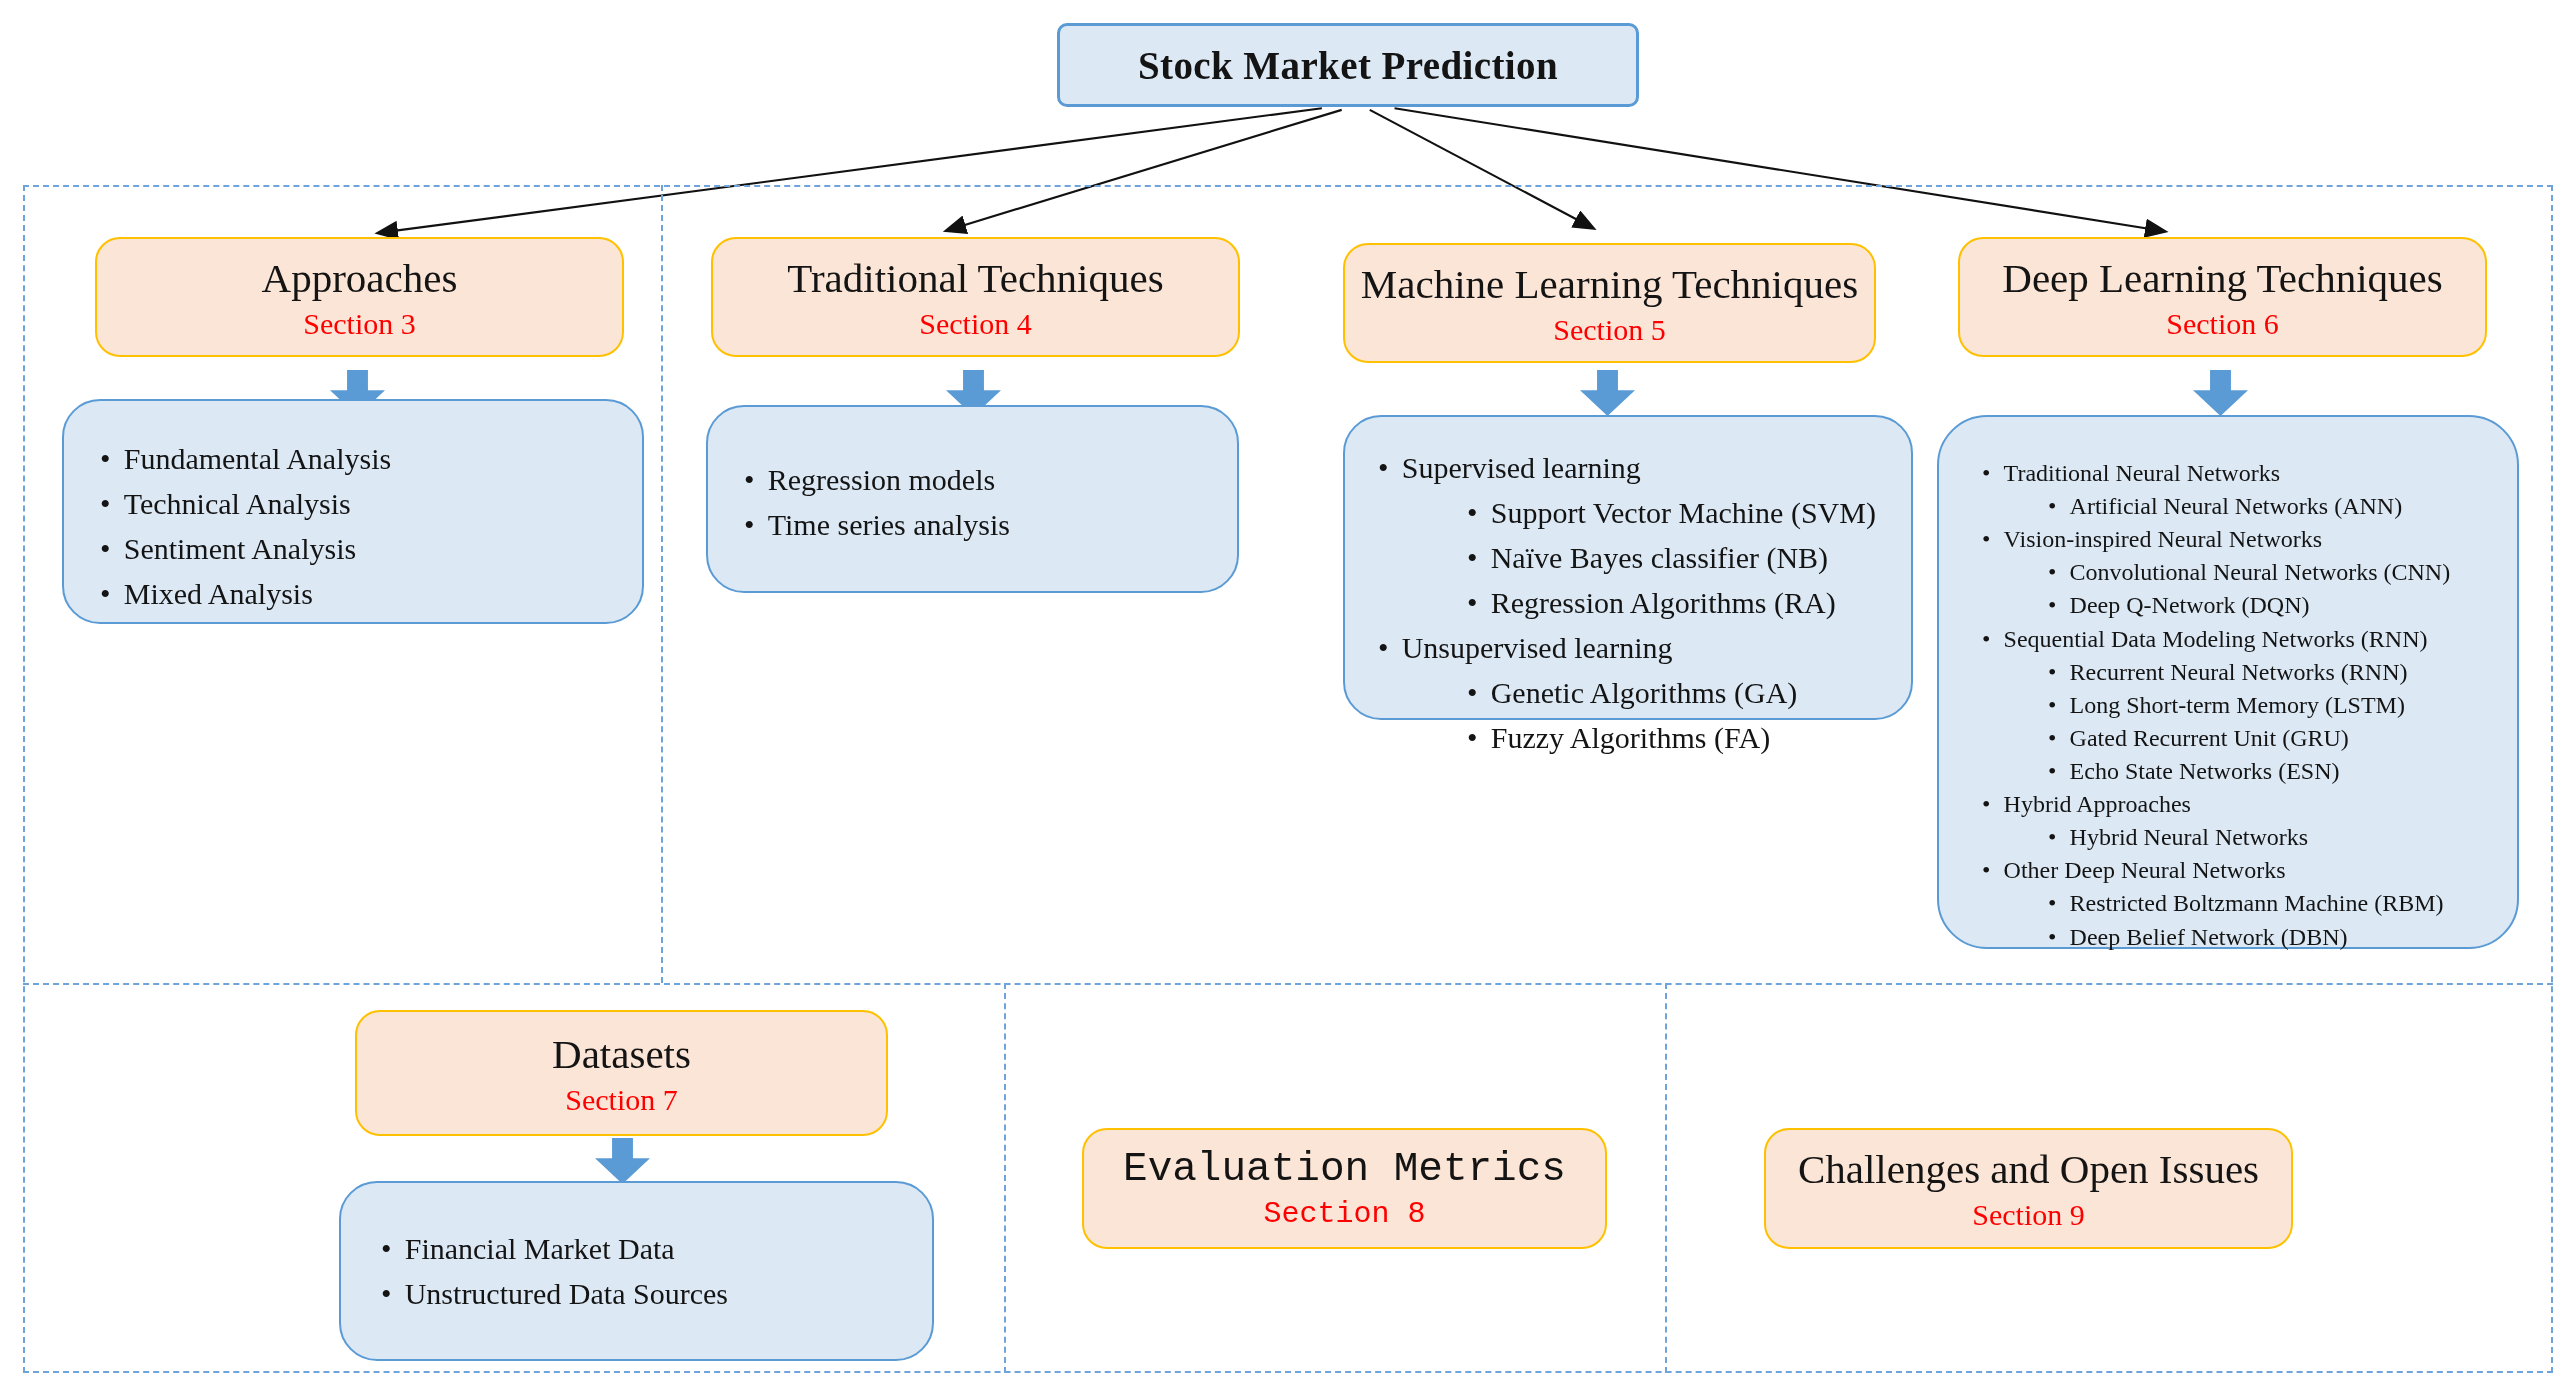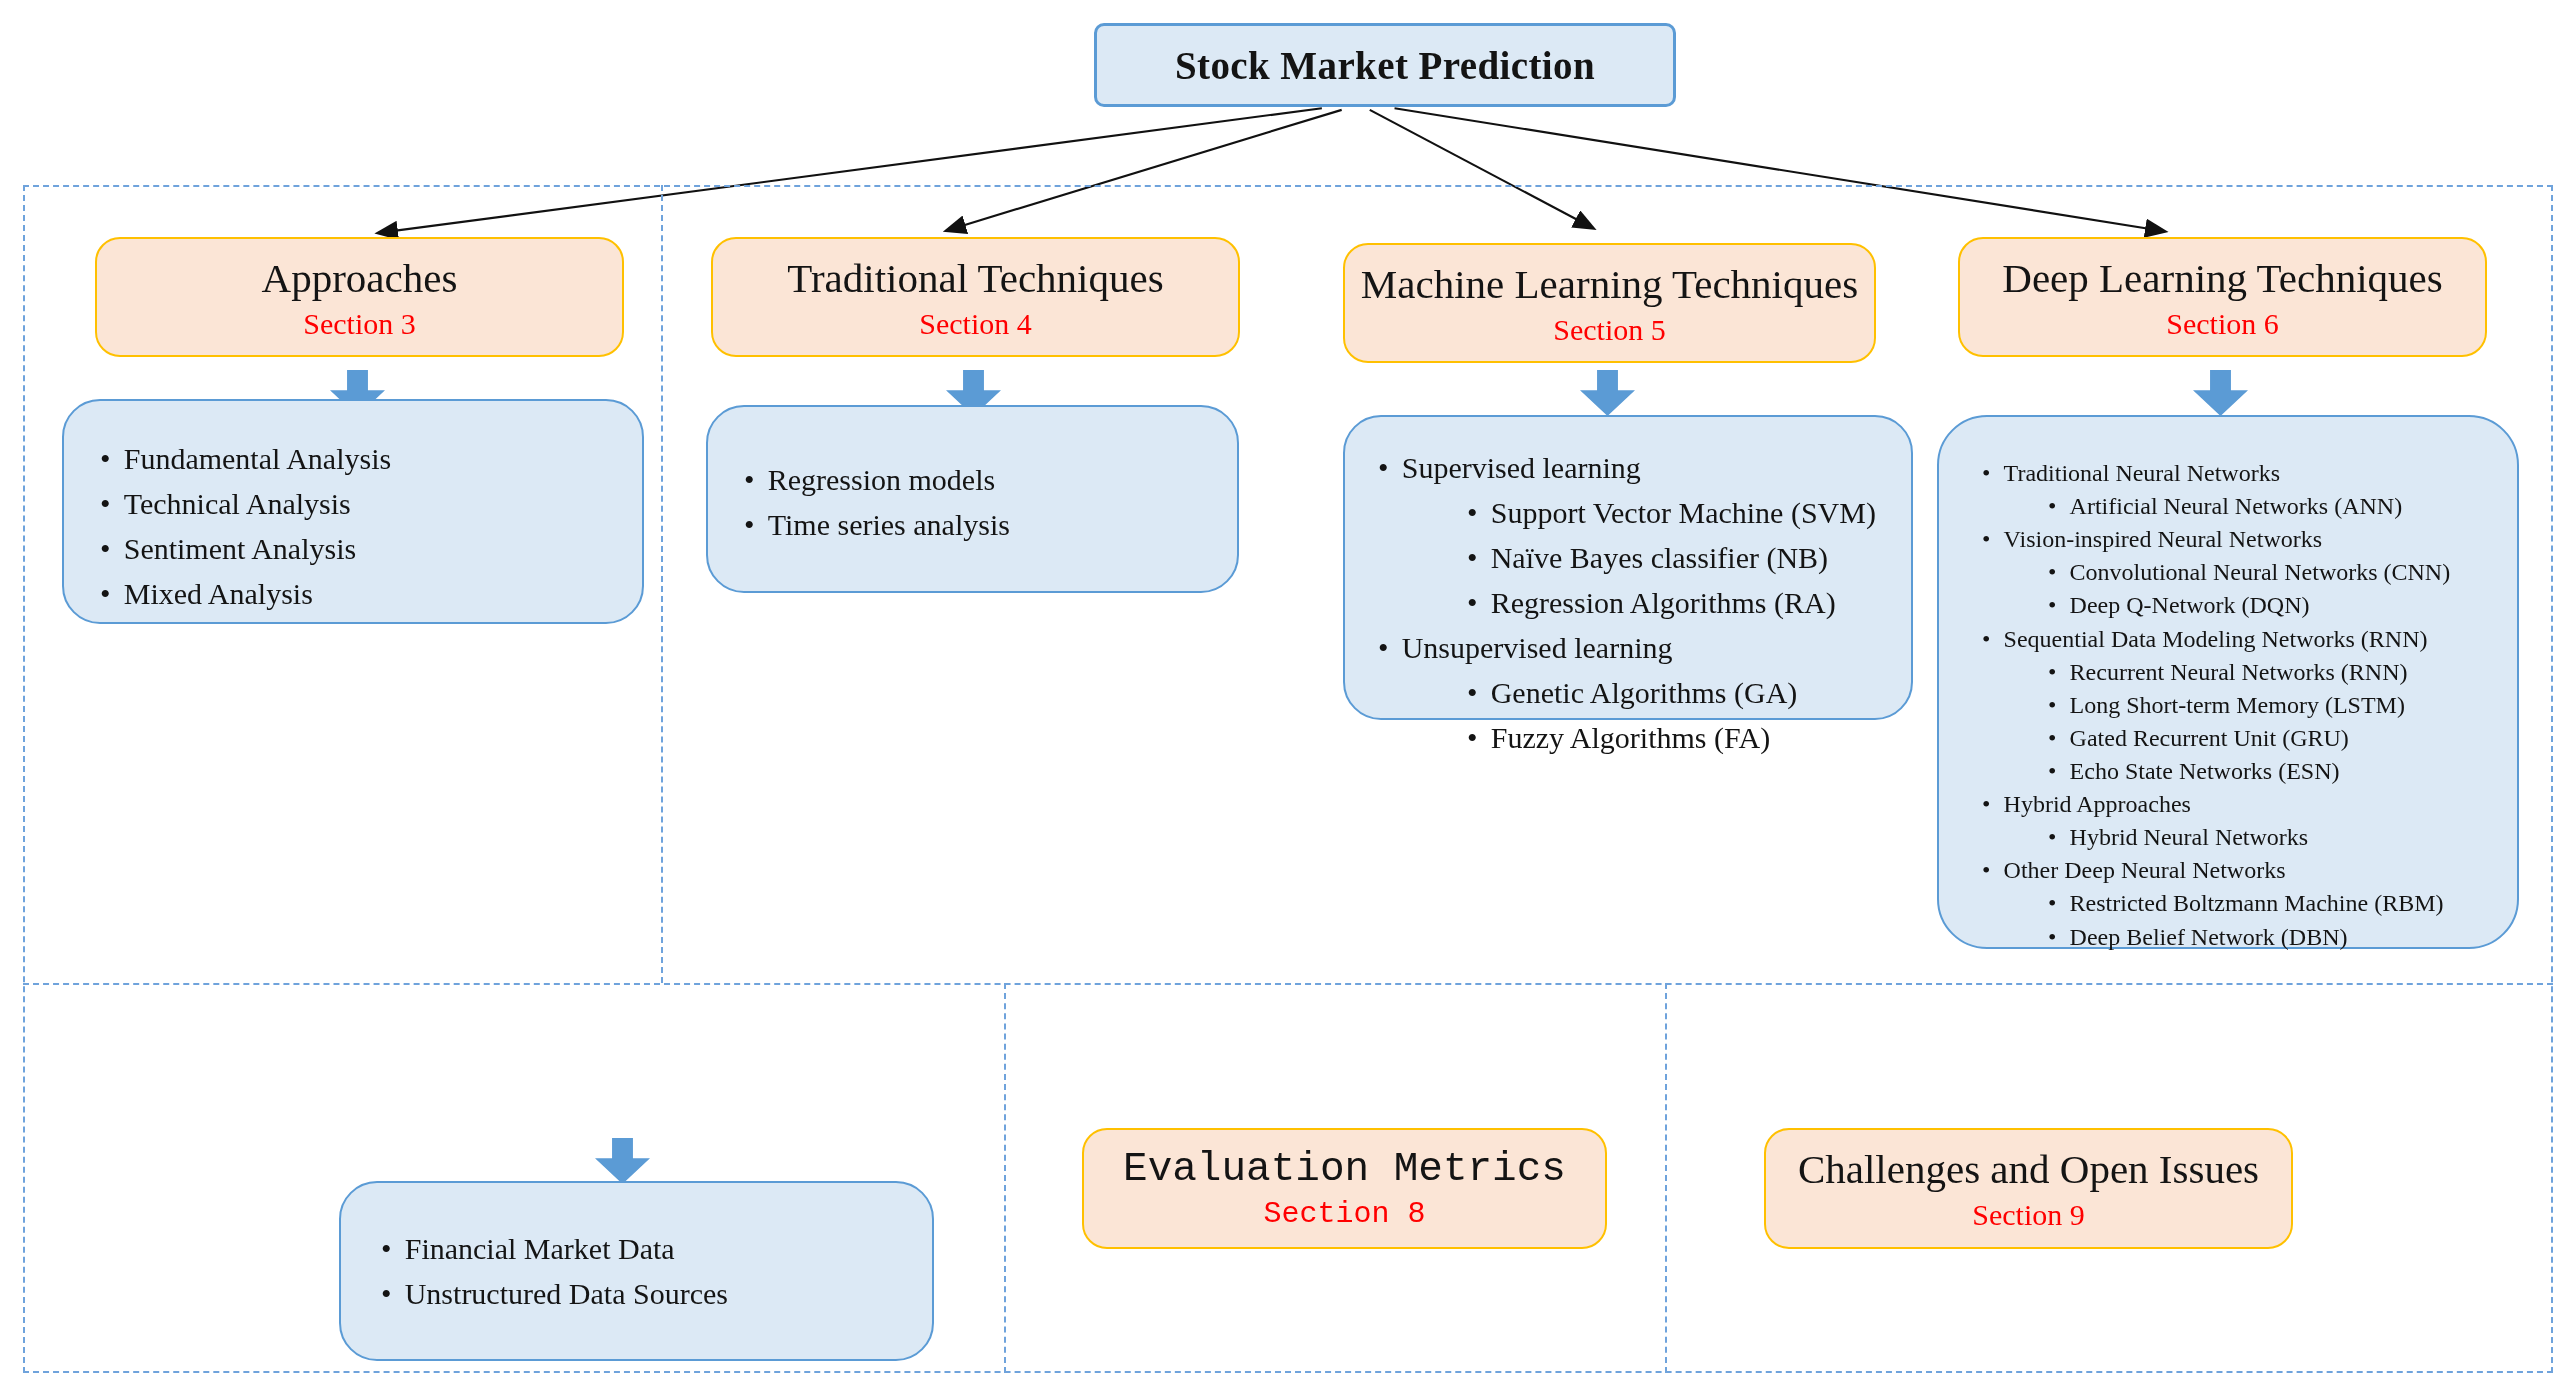--- a/index.html
+++ b/index.html
@@ -48,21 +48,21 @@
     <line x1="1658" y1="133" x2="1928" y2="276" stroke="#111111" stroke-width="2.6" marker-end="url(#ah)"></line>
     <line x1="1688" y1="131" x2="2620" y2="280" stroke="#111111" stroke-width="2.6" marker-end="url(#ah)"></line>
   </svg>
 
   <div class="abs dash-rect" style="left:23px;top:185px;width:2530px;height:1188px;"></div>
   <div class="abs vdash" style="left:661px;top:185px;height:798px;"></div>
   <div class="abs hdash" style="left:23px;top:983px;width:2530px;"></div>
   <div class="abs vdash" style="left:1004px;top:983px;height:390px;"></div>
   <div class="abs vdash" style="left:1665px;top:983px;height:390px;"></div>
 
-  <div class="abs nodebox titlebox" style="left:1057px;top:23px;width:582px;height:84px;margin-left:37px;">
+  <div class="abs nodebox titlebox" style="left:1057px;top:23px;width:582px;height:84px;">
     <div class="t">Stock Market Prediction</div>
   </div>
 
   <div class="abs nodebox peach" style="left:95px;top:237px;width:529px;height:120px;">
     <div class="hdr">Approaches</div>
     <div class="sec">Section 3</div>
   </div>
   <div class="abs darr" style="left:330px;top:370px;"></div>
   <div class="abs list" style="left:62px;top:399px;width:582px;height:225px;padding:35px 33px 0 36px;">
       <div class="li lvl1">Fundamental Analysis</div>
@@ -112,20 +112,24 @@
       <div class="li lvl2">Long Short-term Memory (LSTM)</div>
       <div class="li lvl2">Gated Recurrent Unit (GRU)</div>
       <div class="li lvl2">Echo State Networks (ESN)</div>
       <div class="li lvl1">Hybrid Approaches</div>
       <div class="li lvl2">Hybrid Neural Networks</div>
       <div class="li lvl1">Other Deep Neural Networks</div>
       <div class="li lvl2">Restricted Boltzmann Machine (RBM)</div>
       <div class="li lvl2">Deep Belief Network (DBN)</div>
     </div>
 
+  <div class="abs nodebox peach" style="left:355px;top:1010px;width:533px;height:126px;">
+    <div class="hdr">Datasets</div>
+    <div class="sec">Section 7</div>
+  </div>
   <div class="abs darr" style="left:595px;top:1138px;"></div>
   <div class="abs list" style="left:339px;top:1181px;width:595px;height:180px;padding:43px 25px 0 40px;">
       <div class="li lvl1">Financial Market Data</div>
       <div class="li lvl1">Unstructured Data Sources</div>
     </div>
 
   <div class="abs nodebox peach" style="left:1082px;top:1128px;width:525px;height:121px;font-family:Liberation Mono, monospace;">
     <div class="hdr">Evaluation Metrics</div>
     <div class="sec">Section 8</div>
   </div>

